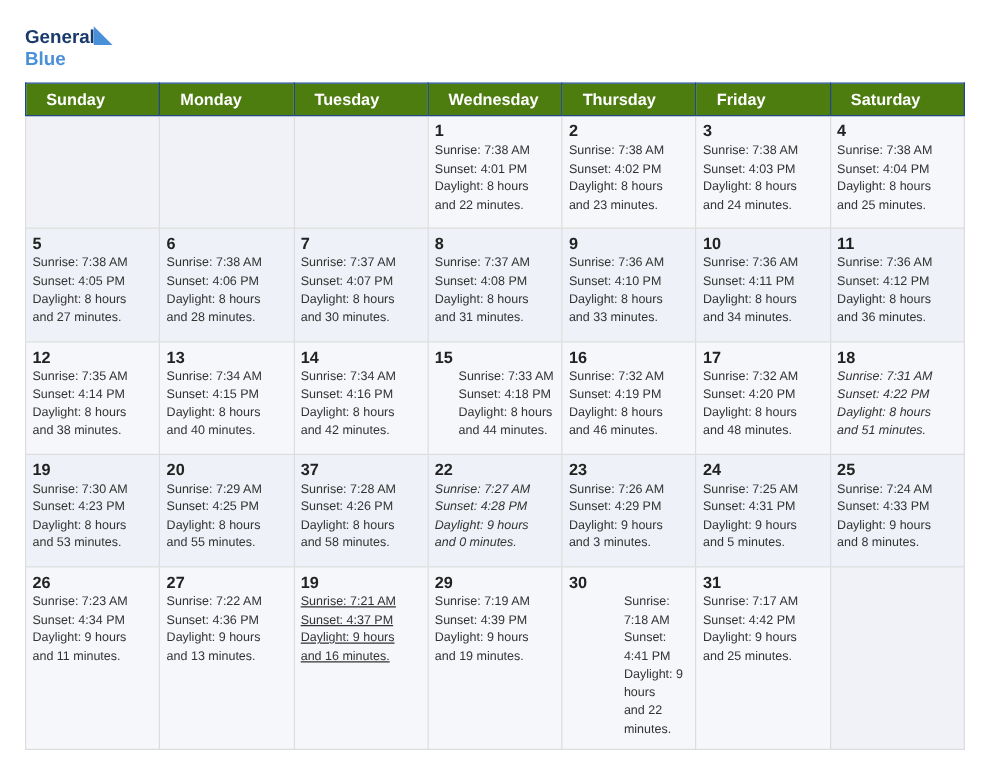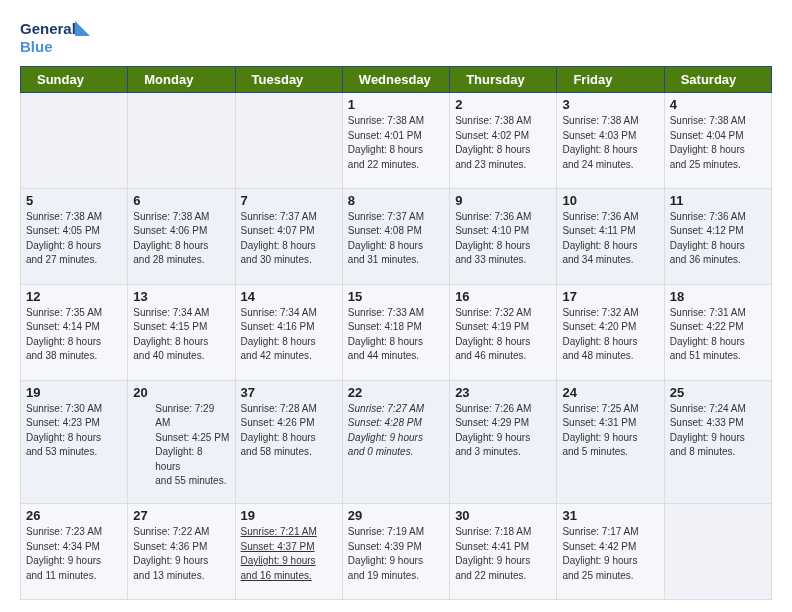--- a/index.html
+++ b/index.html
@@ -220,58 +220,58 @@
           </td>
           <td>
             <span class="day-num">14</span>
             <div class="day-info" style="white-space: pre-line;">Sunrise: 7:34 AM
 Sunset: 4:16 PM
 Daylight: 8 hours
 and 42 minutes.</div>
           </td>
           <td>
             <span class="day-num">15</span>
-            <div class="day-info" style="white-space: pre-line;">Sunrise: 7:33 AM
+            <div class="day-info" style="white-space: pre-line; margin-left: 19px;">Sunrise: 7:33 AM
 Sunset: 4:18 PM
 Daylight: 8 hours
 and 44 minutes.</div>
           </td>
           <td>
             <span class="day-num">16</span>
             <div class="day-info" style="white-space: pre-line;">Sunrise: 7:32 AM
 Sunset: 4:19 PM
 Daylight: 8 hours
 and 46 minutes.</div>
           </td>
           <td>
             <span class="day-num">17</span>
             <div class="day-info" style="white-space: pre-line;">Sunrise: 7:32 AM
 Sunset: 4:20 PM
 Daylight: 8 hours
 and 48 minutes.</div>
           </td>
           <td>
             <span class="day-num">18</span>
-            <div class="day-info" style="white-space: pre-line;">Sunrise: 7:31 AM
+            <div class="day-info" style="white-space: pre-line; font-style: italic;">Sunrise: 7:31 AM
 Sunset: 4:22 PM
 Daylight: 8 hours
 and 51 minutes.</div>
           </td>
         </tr>
         <tr>
           <td>
             <span class="day-num">19</span>
             <div class="day-info" style="white-space: pre-line;">Sunrise: 7:30 AM
 Sunset: 4:23 PM
 Daylight: 8 hours
 and 53 minutes.</div>
           </td>
           <td>
             <span class="day-num">20</span>
-            <div class="day-info" style="white-space: pre-line; margin-left: 22px;">Sunrise: 7:29 AM
+            <div class="day-info" style="white-space: pre-line;">Sunrise: 7:29 AM
 Sunset: 4:25 PM
 Daylight: 8 hours
 and 55 minutes.</div>
           </td>
           <td>
             <span class="day-num">37</span>
             <div class="day-info" style="white-space: pre-line;">Sunrise: 7:28 AM
 Sunset: 4:26 PM
 Daylight: 8 hours
 and 58 minutes.</div>
@@ -329,21 +329,21 @@
           </td>
           <td>
             <span class="day-num">29</span>
             <div class="day-info" style="white-space: pre-line;">Sunrise: 7:19 AM
 Sunset: 4:39 PM
 Daylight: 9 hours
 and 19 minutes.</div>
           </td>
           <td>
             <span class="day-num">30</span>
-            <div class="day-info" style="white-space: pre-line;">Sunrise: 7:18 AM
+            <div class="day-info" style="white-space: pre-line; margin-left: 44px;">Sunrise: 7:18 AM
 Sunset: 4:41 PM
 Daylight: 9 hours
 and 22 minutes.</div>
           </td>
           <td>
             <span class="day-num">31</span>
             <div class="day-info" style="white-space: pre-line;">Sunrise: 7:17 AM
 Sunset: 4:42 PM
 Daylight: 9 hours
 and 25 minutes.</div>

